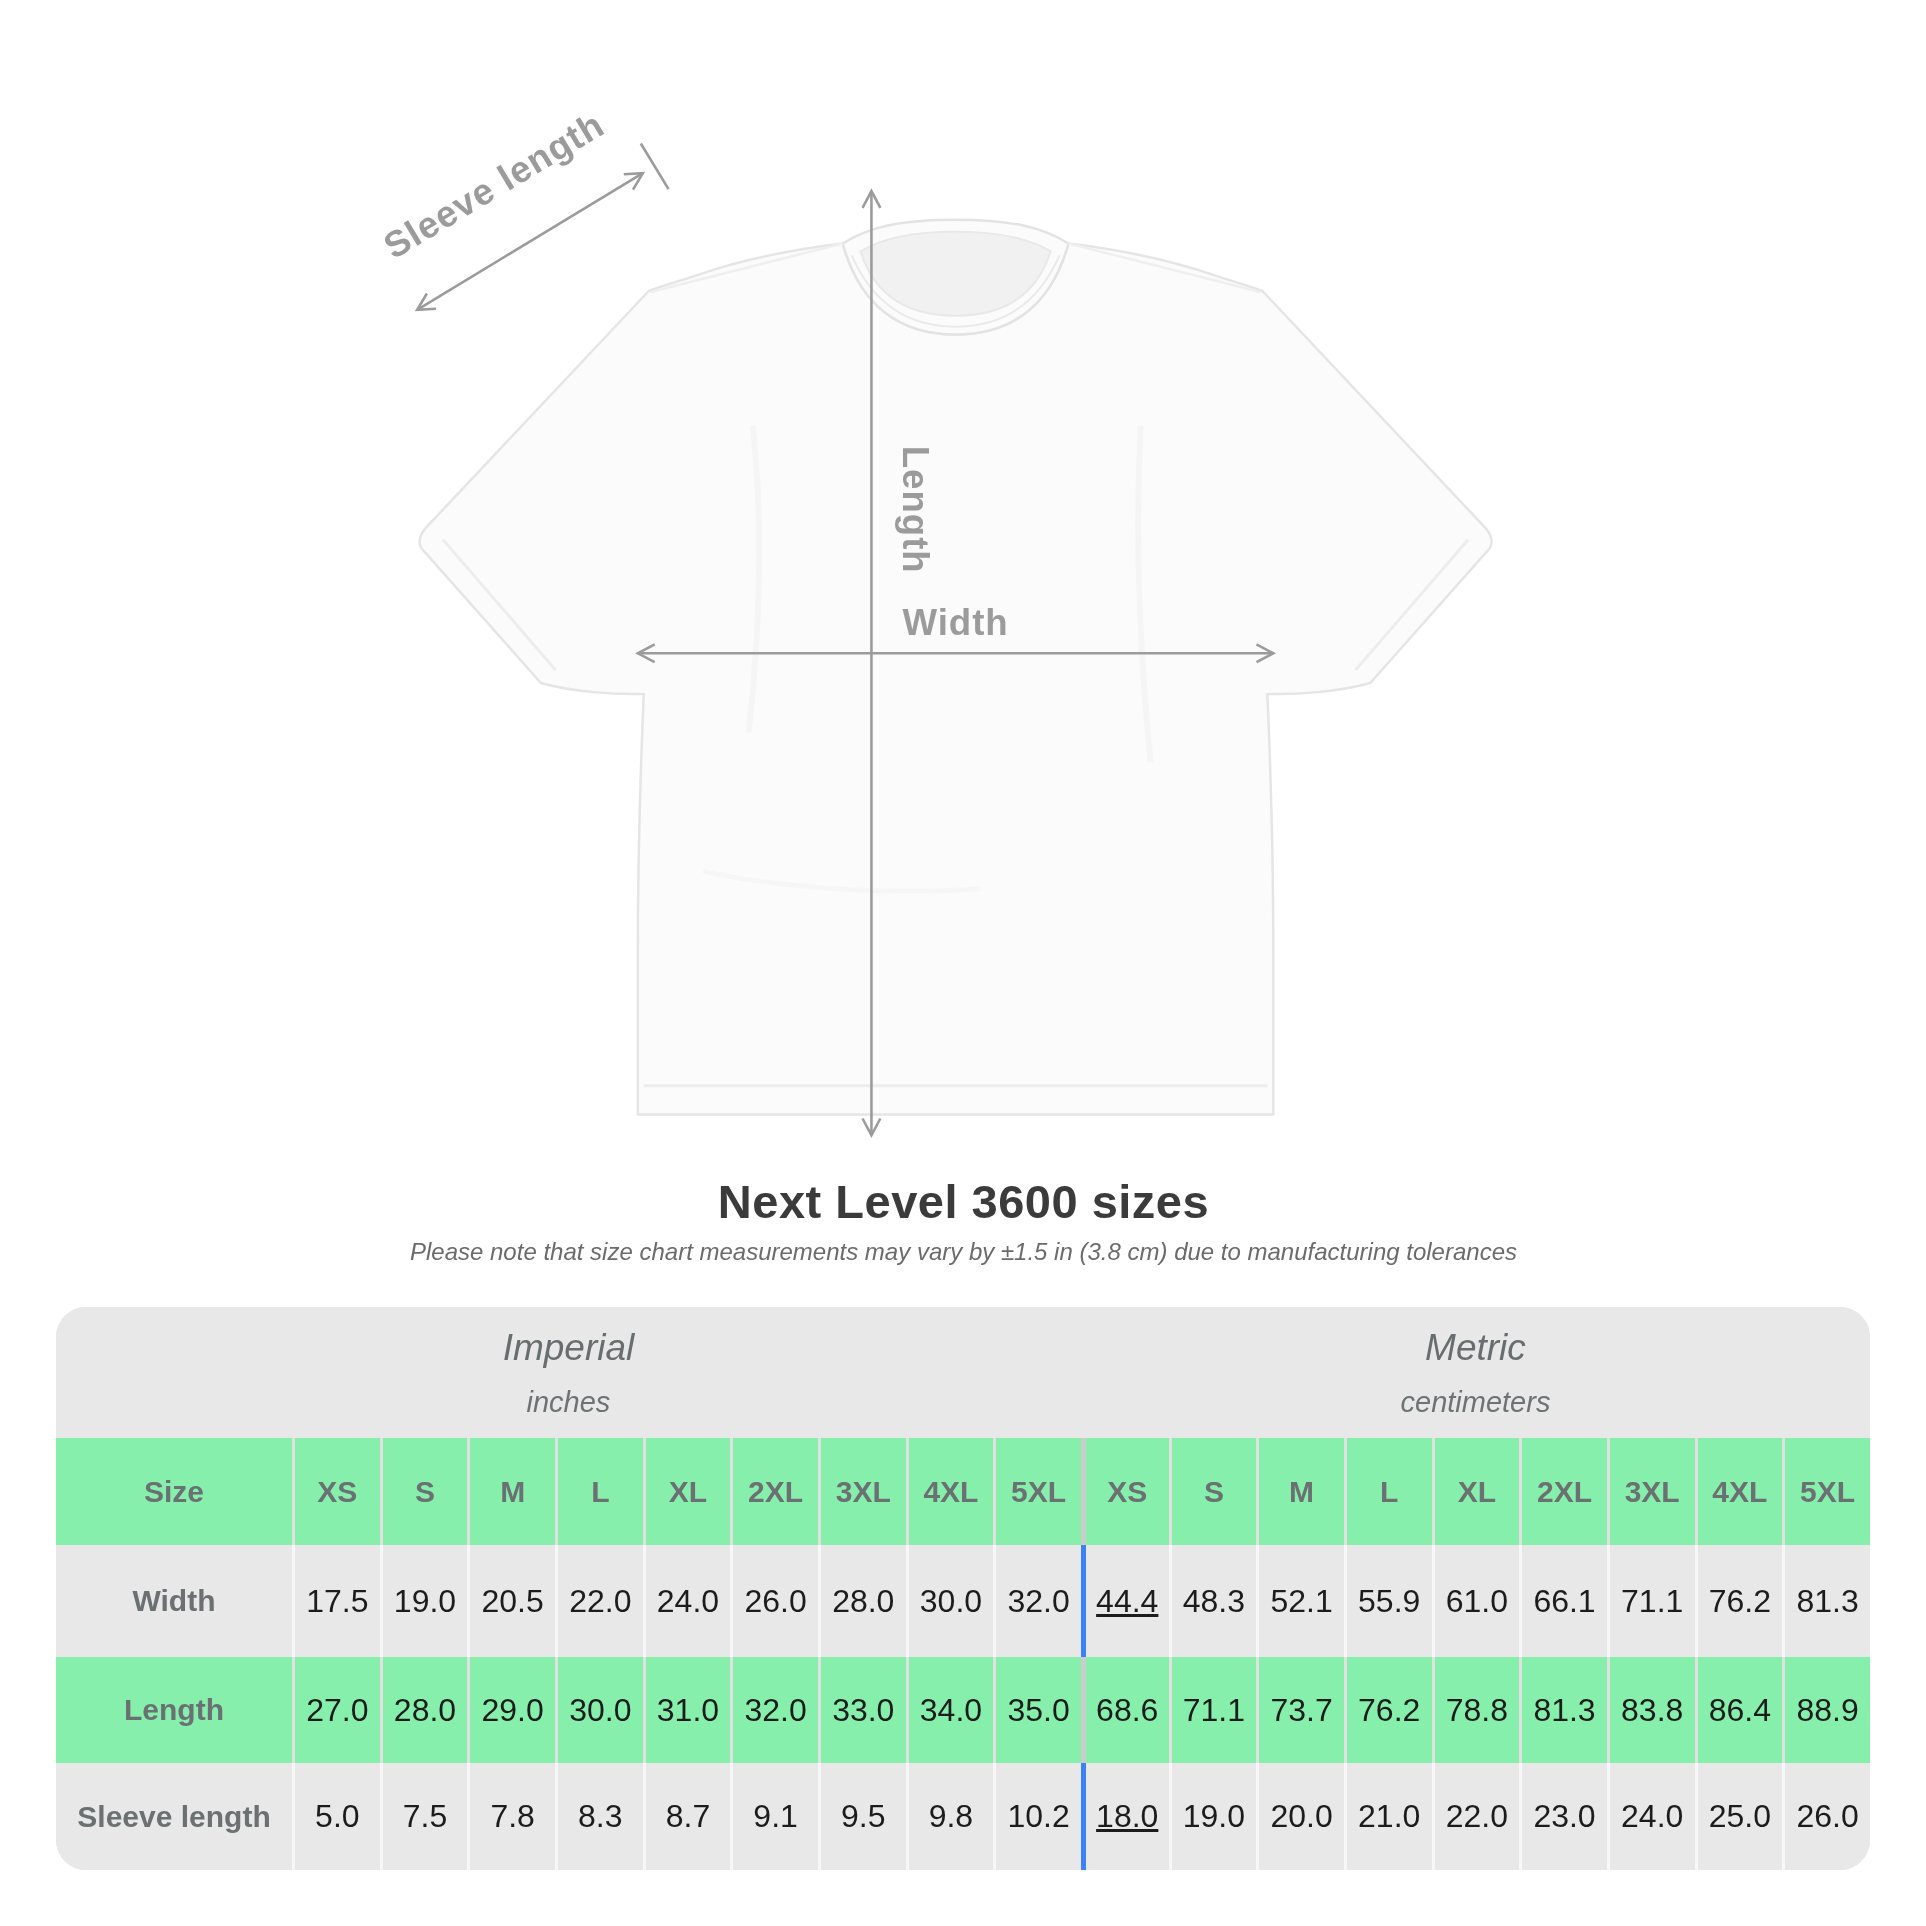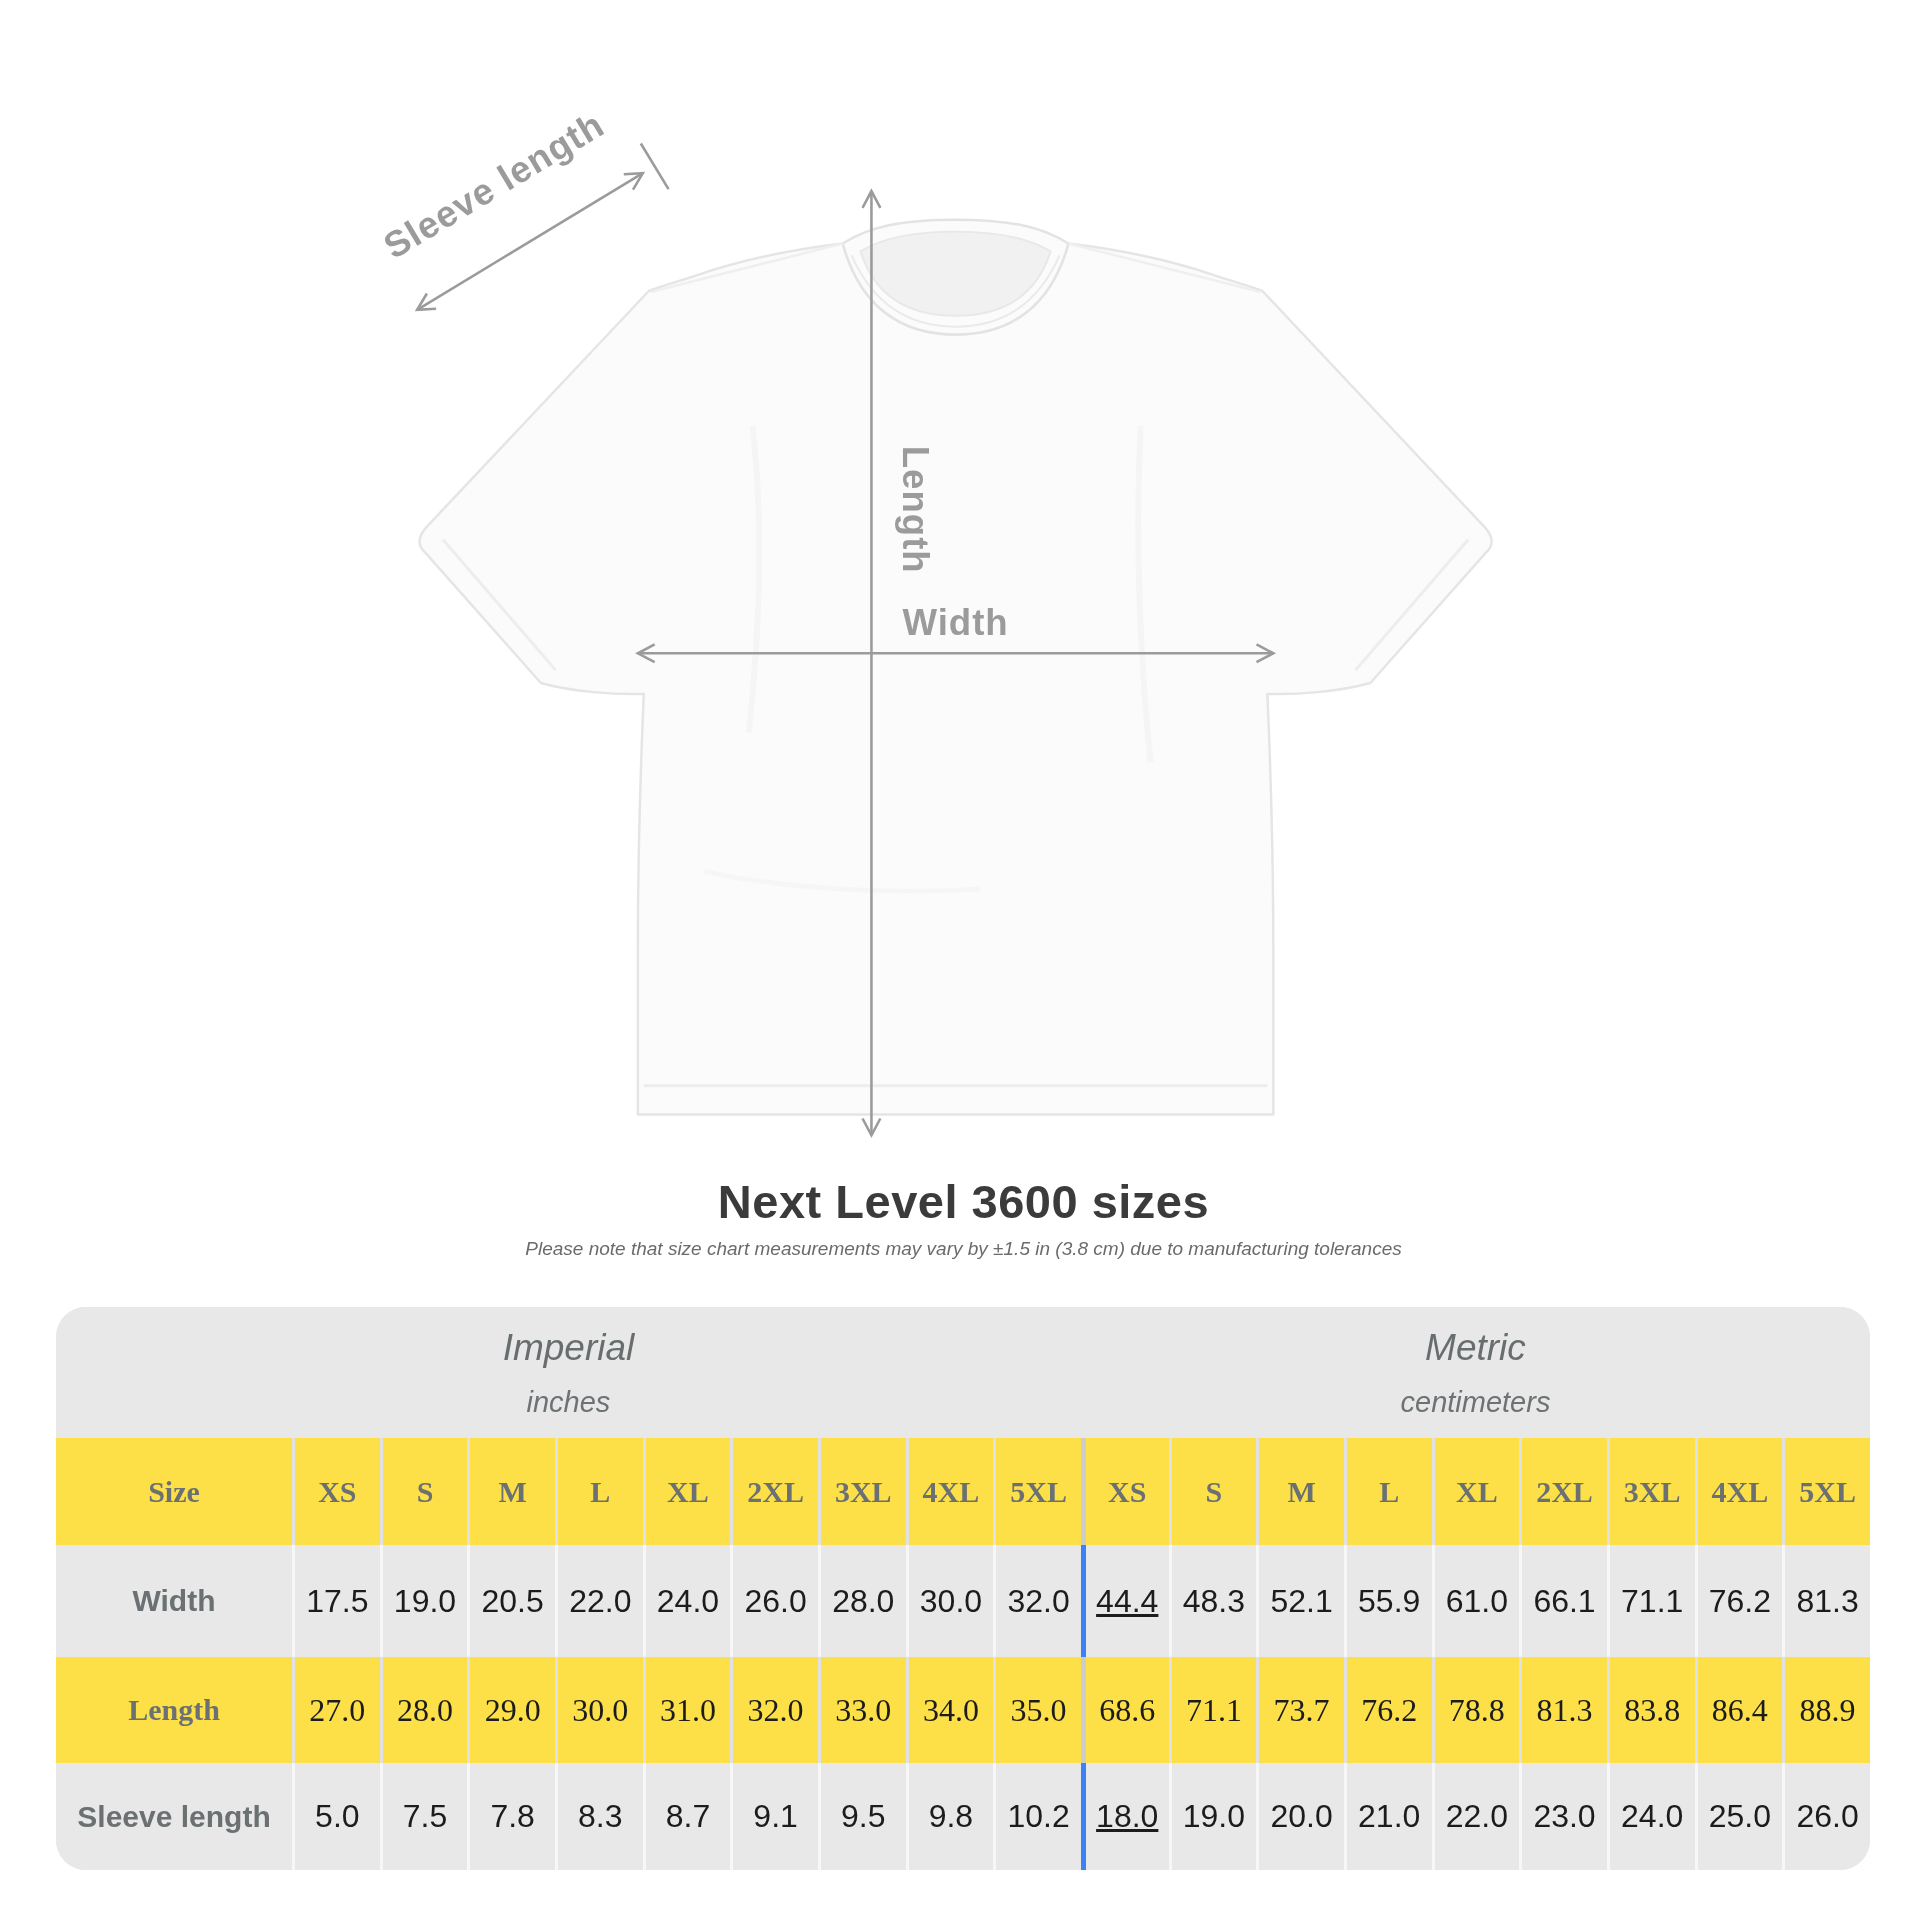--- a/index.html
+++ b/index.html
@@ -11,41 +11,41 @@
   .diagram-svg{position:absolute;left:0;top:0;width:1927px;height:1168px;}
   .dim-label{font-family:"Liberation Sans",sans-serif;font-weight:bold;font-size:37px;
              fill:#9b9b9b;letter-spacing:1px;}
   
   .title{
     position:absolute;top:1174px;left:0;width:100%;text-align:center;
     font-size:47px;font-weight:bold;color:#3b3b3b;letter-spacing:0.5px;
   }
   .subtitle{
     position:absolute;top:1238px;left:0;width:100%;text-align:center;
-    font-size:19px;font-style:italic;color:#6b6b6b;
+    font-size:24px;font-style:italic;color:#6b6b6b;
   }
   
   table.size-table{
     position:absolute;left:56px;top:1307px;width:1814px;
     table-layout:fixed;border-collapse:separate;border-spacing:0;
     background:#e8e8e8;border-radius:30px;overflow:hidden;
   }
   table.size-table td{padding:0;text-align:center;vertical-align:middle;}
   col.c-label{width:236px;}
   
   tr.grp td{height:131px;background:#e8e8e8;}
   .gname{font-size:37px;font-weight:normal;font-style:italic;color:#686e70;}
   .gunit{font-size:29px;font-style:italic;color:#6d7374;margin-top:17px;}
   
   tr.hdr td{height:107px;}
   tr.r1 td{height:112px;}
   tr.r2 td{height:106px;}
   tr.r3 td{height:107px;}
   
-  tr.w td{background:#fde047;border-left:3px solid #e1e1e1;font-family:Liberation Serif, serif;}
+  tr.w td{background:#86efac;border-left:3px solid #e1e1e1;}
   tr.w td:first-child{border-left:0;}
   tr.w td.ms{border-left:5px solid #cccccc;}
   tr.g td{background:#e8e8e8;border-left:3px solid #f7f7f7;}
   tr.g td:first-child{border-left:0;}
   tr.g td.ms{border-left:5px solid #3b82f6;text-decoration:underline;}
   
   td.lbl{font-weight:bold;font-size:30px;color:#6b7172;}
   tr.hdr td{font-weight:bold;font-size:30px;color:#6b7172;}
   td.val{font-size:32px;color:#1c1c1c;margin-left:28px;}
 </style>

